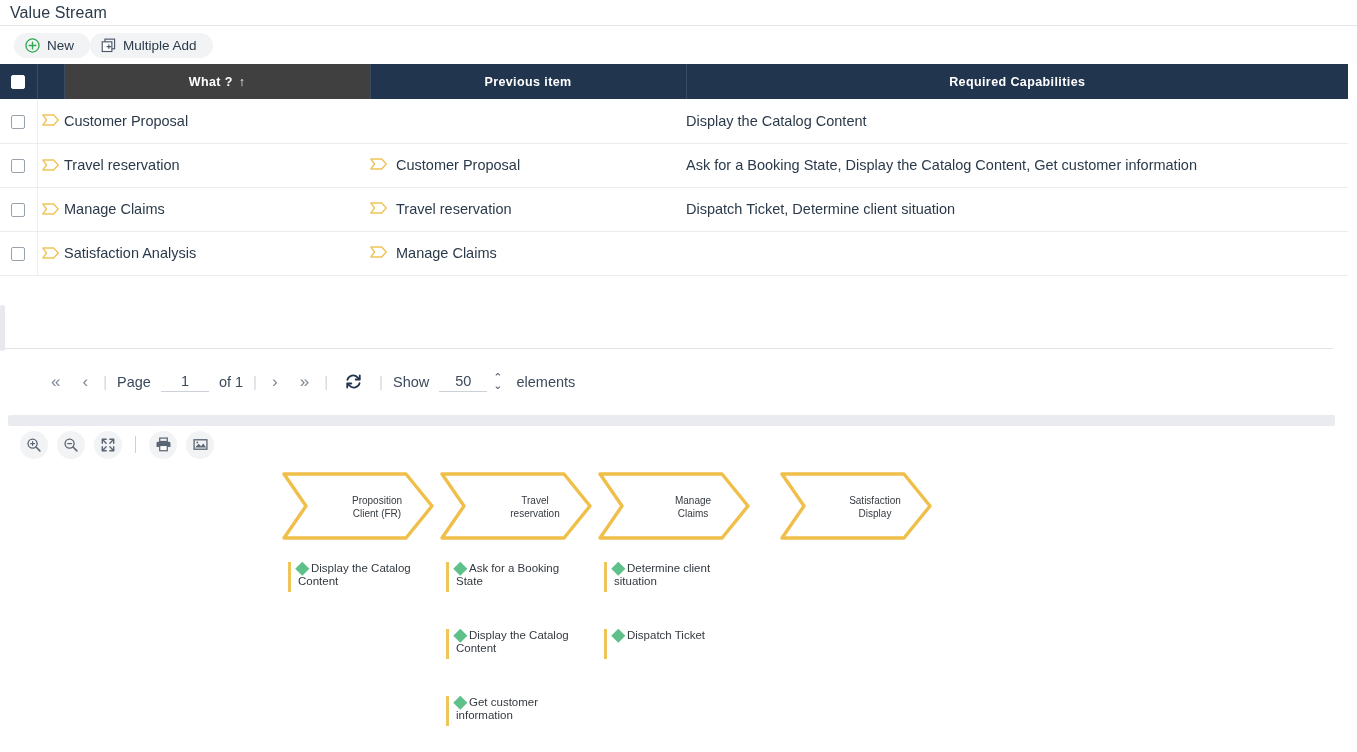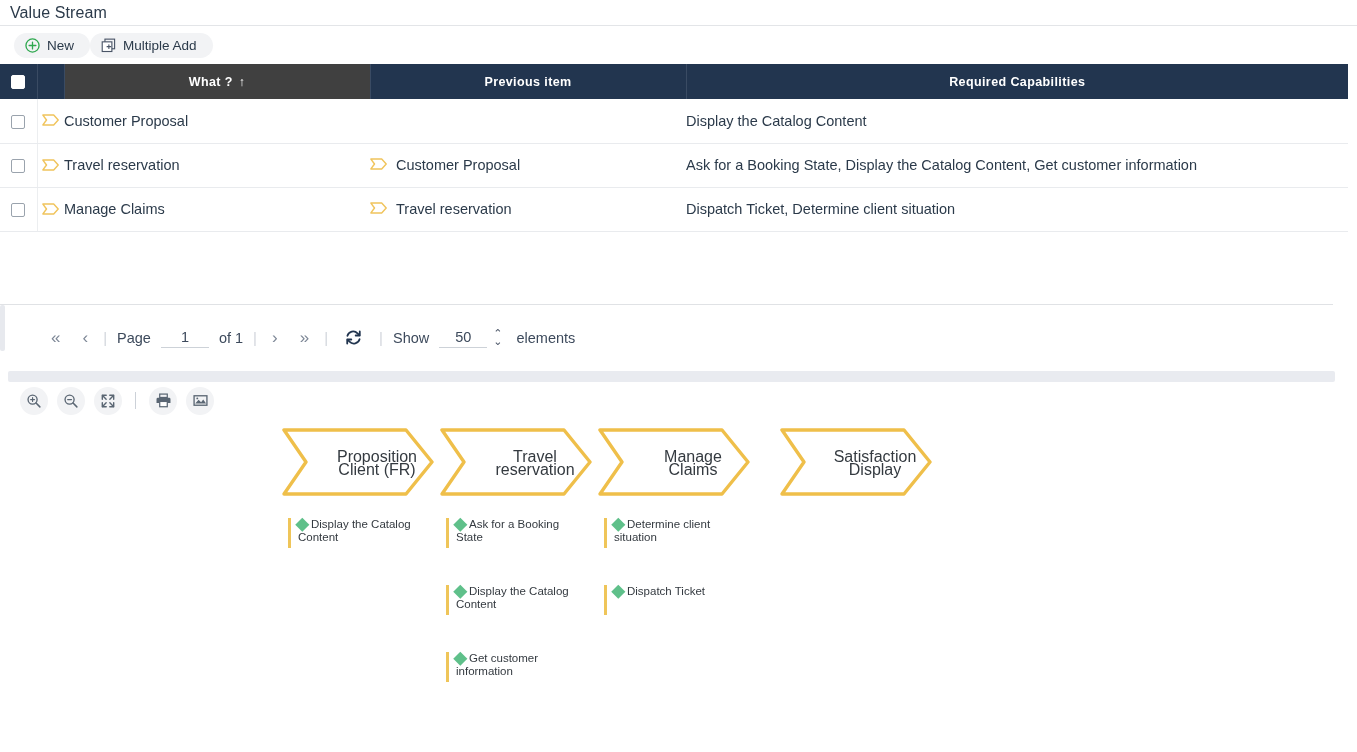--- a/index.html
+++ b/index.html
@@ -205,21 +205,21 @@
   .stage {
     position: absolute;
     top: 8px;
   }
   .chev-label {
     position: absolute;
     top: 22px;
     left: 42px;
     width: 106px;
     text-align: center;
-    font-size: 16px;
+    font-size: 10px;
     color: #343a40;
     line-height: 13.5px;
   }
   .cap {
     position: absolute;
     width: 130px;
     padding-left: 7px;
     border-left: 3px solid #efc559;
     min-height: 30px;
     font-size: 11.5px;
@@ -341,20 +341,44 @@
               <svg width="18" height="12" viewBox="0 0 20 13">
                 <path d="M1 1h12l5 5.5-5 5.5H1l4-5.5z" fill="none" stroke="#f0c45c" stroke-width="1.6" stroke-linejoin="round"></path>
               </svg>
             </span>
             <span>Travel reservation</span>
           </span>
         </td>
         <td class="c-cap">Dispatch Ticket, Determine client situation</td>
       </tr>
 
+      <tr>
+        <td class="c-check">
+          <span class="cbox"></span>
+        </td>
+        <td class="c-icon">
+          <span class="flagicon">
+            <svg width="18" height="12" viewBox="0 0 20 13">
+              <path d="M1 1h12l5 5.5-5 5.5H1l4-5.5z" fill="none" stroke="#f0c45c" stroke-width="1.6" stroke-linejoin="round"></path>
+            </svg>
+          </span>
+        </td>
+        <td class="c-what">Satisfaction Analysis</td>
+        <td class="c-prev">
+          <span class="prevcell">
+            <span class="flagicon">
+              <svg width="18" height="12" viewBox="0 0 20 13">
+                <path d="M1 1h12l5 5.5-5 5.5H1l4-5.5z" fill="none" stroke="#f0c45c" stroke-width="1.6" stroke-linejoin="round"></path>
+              </svg>
+            </span>
+            <span>Manage Claims</span>
+          </span>
+        </td>
+        <td class="c-cap"></td>
+      </tr>
     </tbody>
   </table>
 </div>
 
 <div class="table-gap"></div>
 <div class="sep-line"></div>
 <div class="left-scroll"></div>
 
 <div class="pager">
   <span class="pgbtn">«</span>

